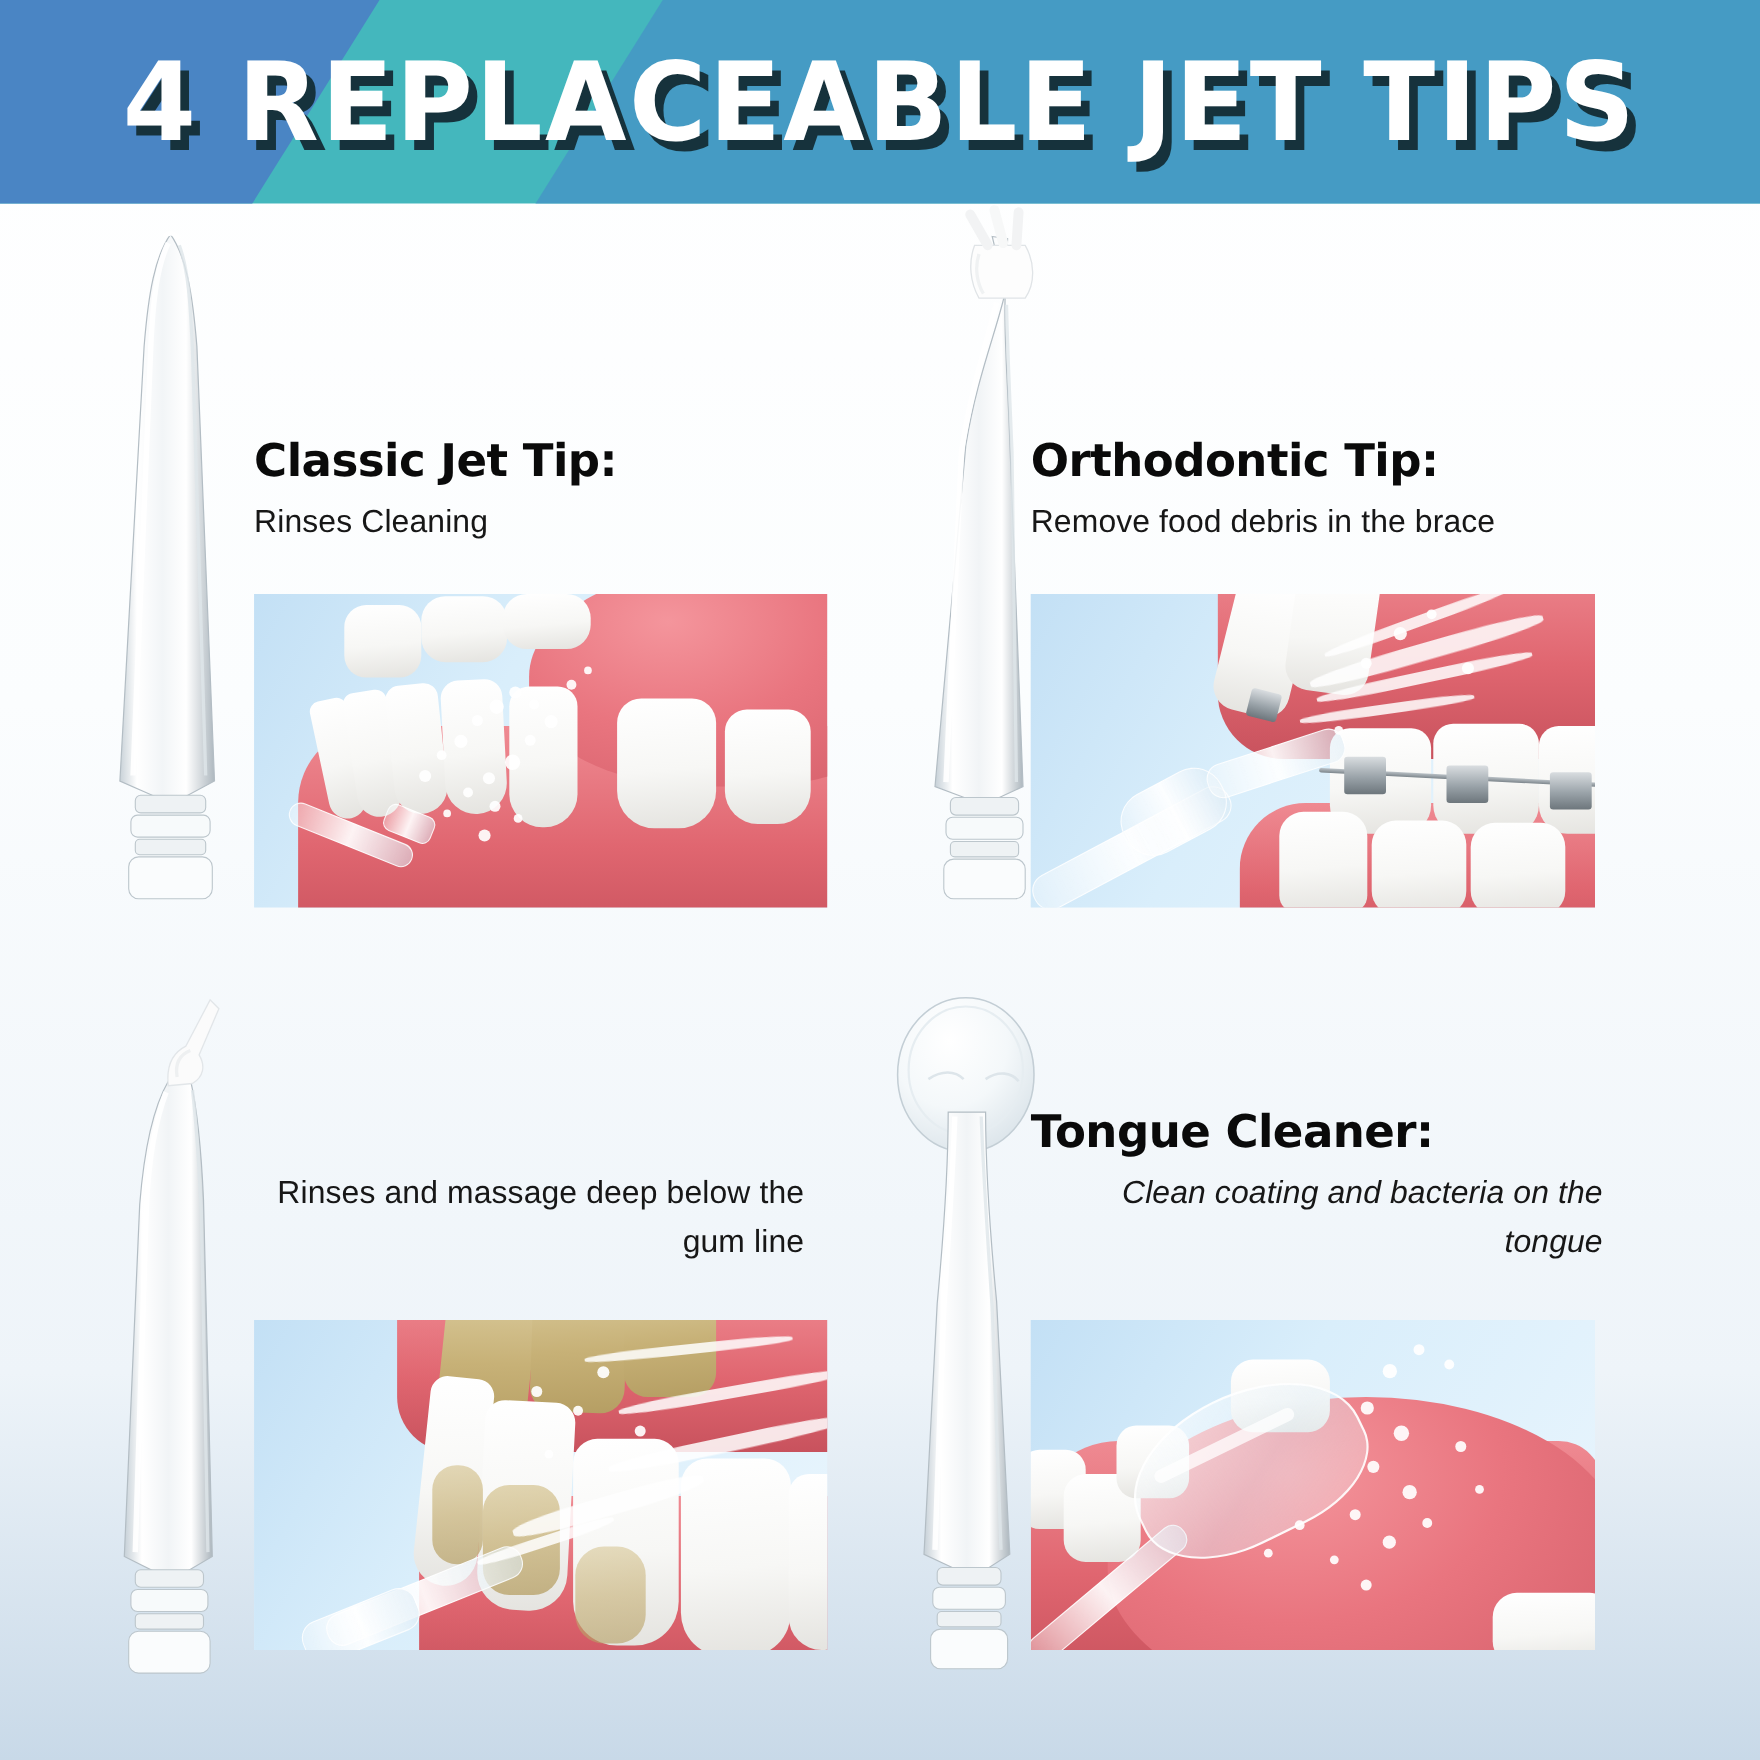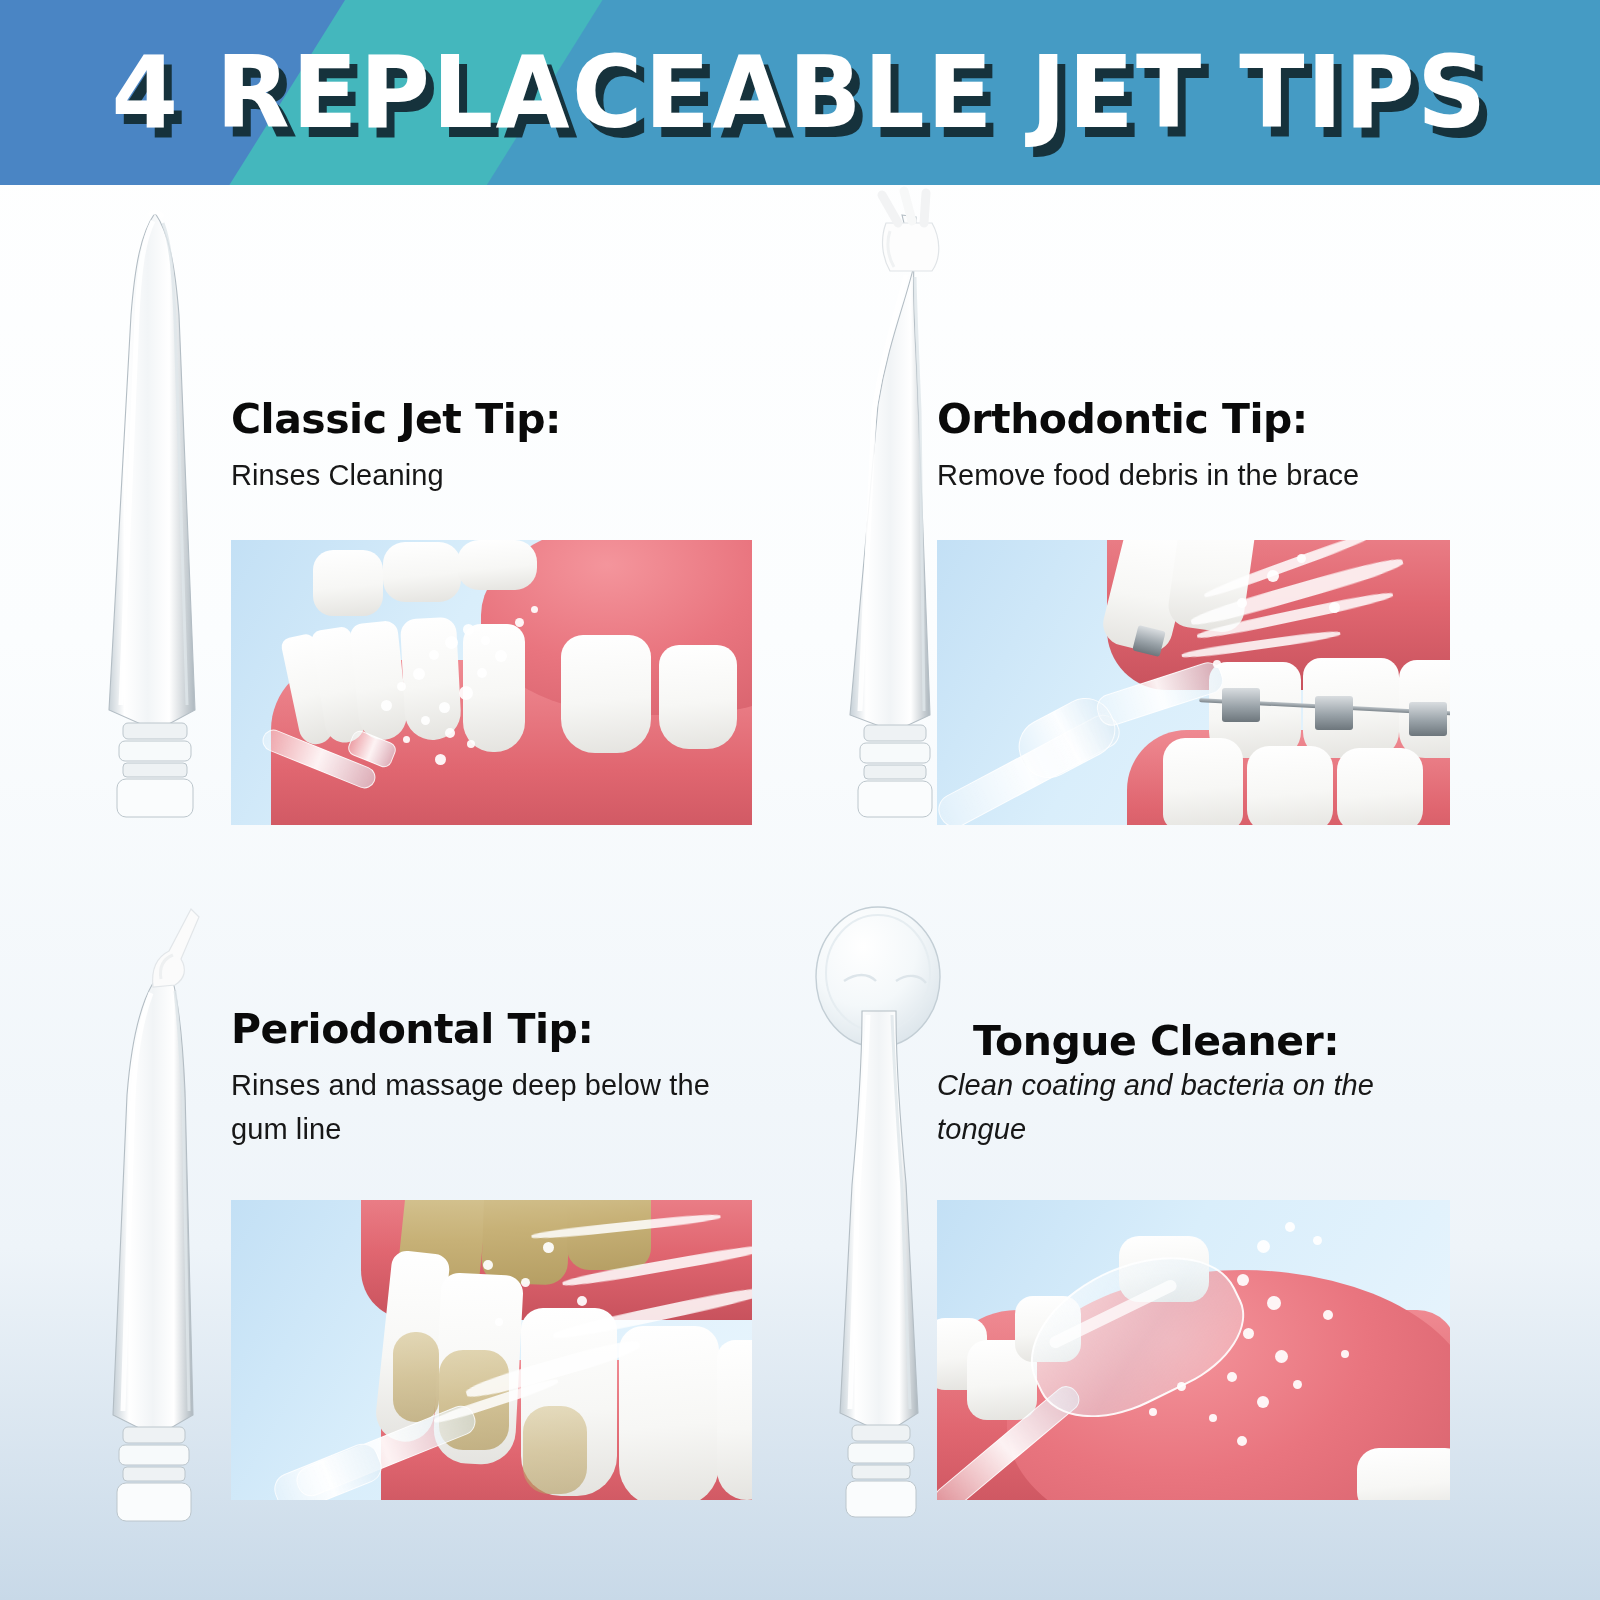--- a/index.html
+++ b/index.html
@@ -36,21 +36,21 @@
     white-space:nowrap;
   }
 
   
   .cell{ position:absolute; }
   .cell-a{ left:0;   top:185px; width:800px; height:700px; }
   .cell-b{ left:800px;top:185px; width:800px; height:700px; }
   .cell-c{ left:0;   top:885px; width:800px; height:715px; }
   .cell-d{ left:800px;top:885px; width:800px; height:715px; }
 
-  .txt{ position:absolute; }
+  .txt{ position:absolute;text-align:right; }
   .title{
     font-family:"DejaVu Sans", sans-serif;
     font-weight:bold; font-size:41px; color:#0a0a0a;
     letter-spacing:-0.5px; white-space:nowrap;
   }
   .sub{
     font-size:29px; color:#171717; line-height:1.52;
     letter-spacing:.1px; max-width:520px;
   }
 
@@ -240,21 +240,20 @@
       <path d="M80 96 C 84 130, 86 166, 88 206 L 94 516" fill="none" stroke="#dfe6ea" stroke-width="3" opacity=".8"></path>
       <rect x="28" y="532" width="62" height="16" rx="5" fill="#eef2f4" stroke="#bcc6cc"></rect>
       <rect x="24" y="550" width="70" height="20" rx="6" fill="#f7fafb" stroke="#bcc6cc"></rect>
       <rect x="28" y="572" width="62" height="14" rx="4" fill="#eef2f4" stroke="#bcc6cc"></rect>
       <rect x="22" y="588" width="74" height="38" rx="9" fill="#fafcfd" stroke="#bcc6cc"></rect>
       <path d="M58 92 C 56 74, 62 62, 74 56 L 96 14 L 104 22 L 86 64 C 92 74, 90 84, 80 90 Z" fill="#fbfbfb" stroke="#e2e6e9" stroke-width="1.2"></path>
       <path d="M66 84 C 64 72, 68 64, 78 60" fill="none" stroke="#eef0f1" stroke-width="3"></path>
     </svg>
   </div>
 
-  <div class="txt title" style="left:231px; top:120px;">Periodontal Tip:</div>
   <div class="txt sub" style="left:231px; top:178px; max-width:500px;">Rinses and massage deep below the gum line</div>
 
   <div class="photo" style="left:231px; top:315px; width:521px; height:300px;">
     <div class="sky"></div>
     <div class="gum" style="left:130px; top:-30px; width:470px; height:150px; border-radius:0 0 80px 50px;"></div>
     <div class="gum" style="left:150px; top:160px; width:450px; height:170px; border-radius:70px 60px 0 0;"></div>
     <div class="tooth-stain" style="left:170px;top:-20px;width:82px; height:120px; border-radius:0 0 20px 24px; transform:rotate(6deg);"></div>
     <div class="tooth-stain" style="left:252px;top:-28px;width:86px; height:112px; border-radius:0 0 22px 22px; transform:rotate(2deg);"></div>
     <div class="tooth-stain" style="left:336px;top:-30px;width:84px; height:100px; border-radius:0 0 22px 22px;"></div>
     <div class="tooth" style="left:152px;top:52px; width:58px; height:190px; border-radius:16px 16px 30px 30px; transform:rotate(6deg);"></div>
@@ -305,21 +304,21 @@
       <path d="M62 126 C 62 176, 58 236, 52 300 L 40 528 L 70 542 L 96 542 L 118 528 L 106 298 C 100 236, 96 176, 96 126 Z" fill="url(#gD)" stroke="#b3bdc4" stroke-width="1.1"></path>
       <path d="M68 130 C 66 184, 62 244, 58 304 L 50 524" fill="none" stroke="#ffffff" stroke-width="5" opacity=".9"></path>
       <path d="M92 130 C 94 184, 98 244, 102 304 L 110 524" fill="none" stroke="#dfe6ea" stroke-width="3" opacity=".8"></path>
       <rect x="52" y="540" width="58" height="16" rx="5" fill="#eef2f4" stroke="#bcc6cc"></rect>
       <rect x="48" y="558" width="66" height="20" rx="6" fill="#f7fafb" stroke="#bcc6cc"></rect>
       <rect x="52" y="580" width="58" height="14" rx="4" fill="#eef2f4" stroke="#bcc6cc"></rect>
       <rect x="46" y="596" width="70" height="36" rx="9" fill="#fafcfd" stroke="#bcc6cc"></rect>
     </svg>
   </div>
 
-  <div class="txt title" style="left:137px; top:132px;margin-left:36px;">Tongue Cleaner:</div>
+  <div class="txt title" style="left:137px; top:120px;">Tongue Cleaner:</div>
   <div class="txt sub" style="left:137px; top:178px; max-width:520px;font-style:italic;">Clean coating and bacteria on the tongue</div>
 
   <div class="photo" style="left:137px; top:315px; width:513px; height:300px;">
     <div class="sky"></div>
     <div class="gum" style="left:0px; top:110px; width:520px; height:220px; border-radius:80px 40px 0 0;"></div>
     <div class="tongue" style="left:70px; top:70px; width:470px; height:280px;"></div>
     <div class="tooth" style="left:-10px;top:118px;width:60px;  height:72px;  border-radius:18px;"></div>
     <div class="tooth" style="left:30px; top:140px;width:70px;  height:80px;  border-radius:20px;"></div>
     <div class="tooth" style="left:78px; top:96px; width:66px;  height:66px;  border-radius:18px;"></div>
     <div class="tooth" style="left:182px;top:36px; width:90px;  height:66px;  border-radius:20px;"></div>

